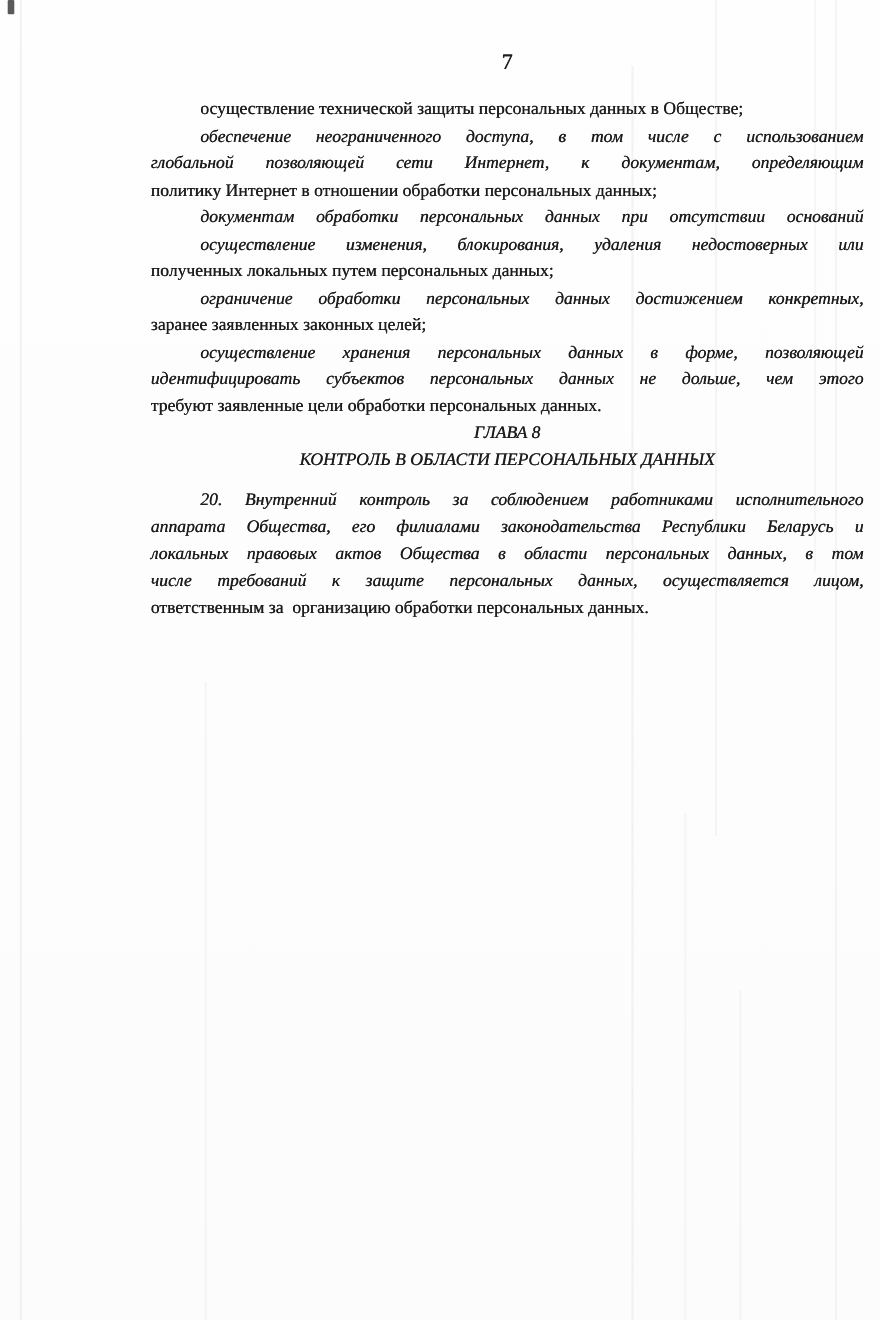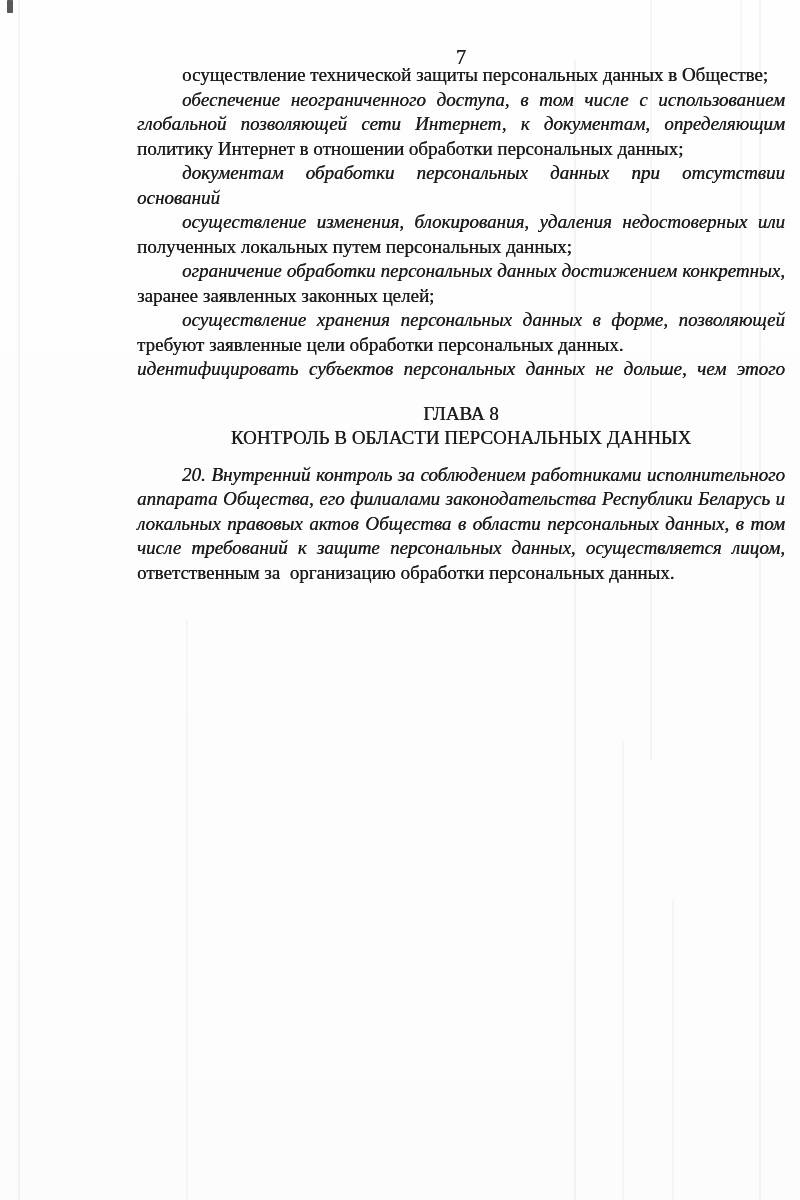--- a/index.html
+++ b/index.html
@@ -43,43 +43,43 @@
     top: 46px;
     width: 648px;
     text-align: center;
     font-size: 20px;
     line-height: 22px;
     text-shadow: 0.3px 0 currentColor;
   }
   .doc-body {
     position: absolute;
     left: 137px;
-    top: 63px;
+    top: 88px;
     width: 648px;
-    font-size: 19px;
+    font-size: 16px;
     line-height: 24.5px;
   }
   .line {
     text-shadow: 0.3px 0 currentColor; 
   }
   .line.just {
     text-align: justify;
     text-align-last: justify;
     font-style: italic;
   }
   .line.last {
     text-align: left;
     white-space: pre-wrap; 
   }
   .line.indent {
     text-indent: 45px;
   }
   .chapter {
-    margin-top: 20px;
     text-align: center;
+    font-style: italic;
   }
   .p20 {
     margin-top: 12px;
   }
 </style>
 </head>
 <body style="color: rgb(29, 29, 29); background: rgb(253, 253, 253);">
 
 <div class="page">
 
@@ -113,22 +113,22 @@
         <div>
           <div class="line indent just">осуществление изменения, блокирования, удаления недостоверных или</div>
           <div class="line last">полученных локальных путем персональных данных;</div>
         </div>
         <div>
           <div class="line indent just">ограничение обработки персональных данных достижением конкретных,</div>
           <div class="line last">заранее заявленных законных целей;</div>
         </div>
         <div>
           <div class="line indent just">осуществление хранения персональных данных в форме, позволяющей</div>
+          <div class="line just">идентифицировать субъектов персональных данных не дольше, чем этого</div>
           <div class="line last">требуют заявленные цели обработки персональных данных.</div>
-          <div class="line just">идентифицировать субъектов персональных данных не дольше, чем этого</div>
         </div>
       </div>
 
     <div class="chapter">
       <div class="line">ГЛАВА 8</div>
       <div class="line">КОНТРОЛЬ В ОБЛАСТИ ПЕРСОНАЛЬНЫХ ДАННЫХ</div>
     </div>
 
     <div id="p20" class="p20">
         <div>

